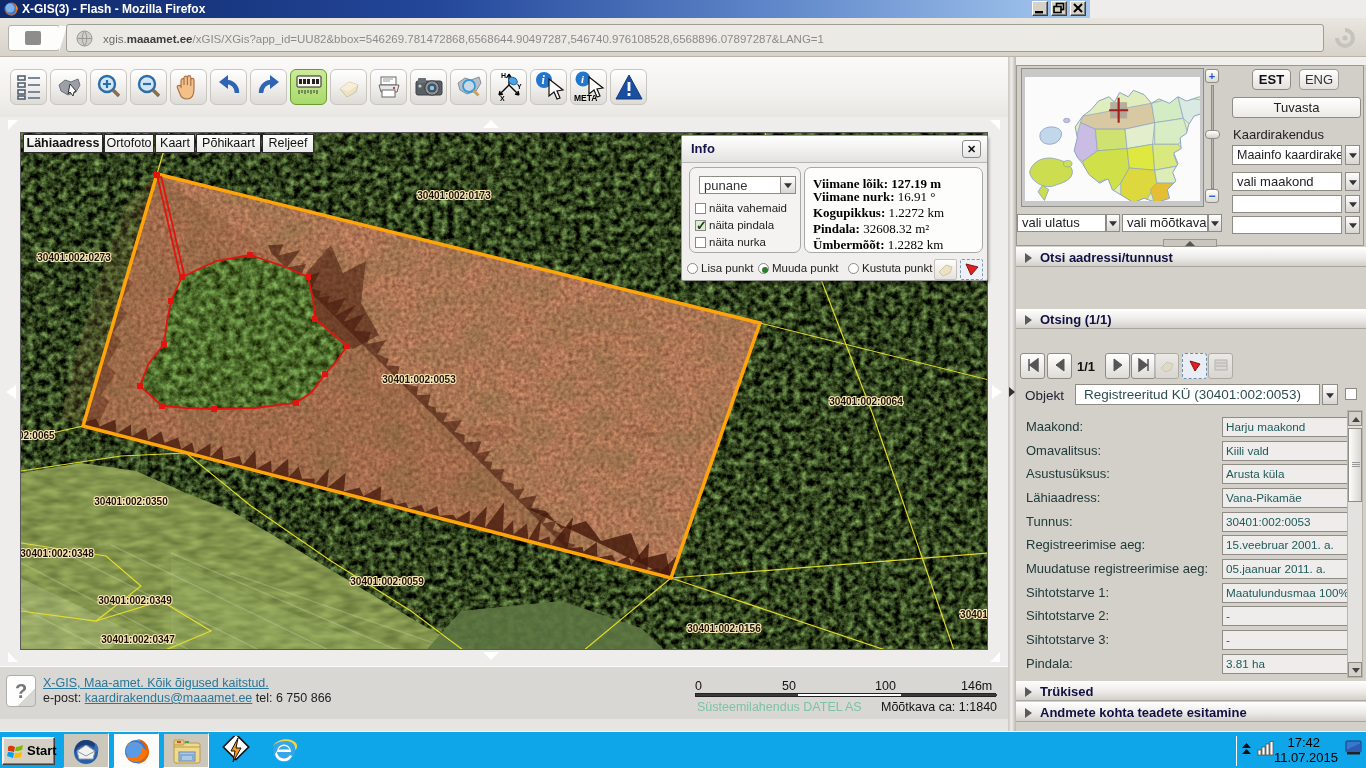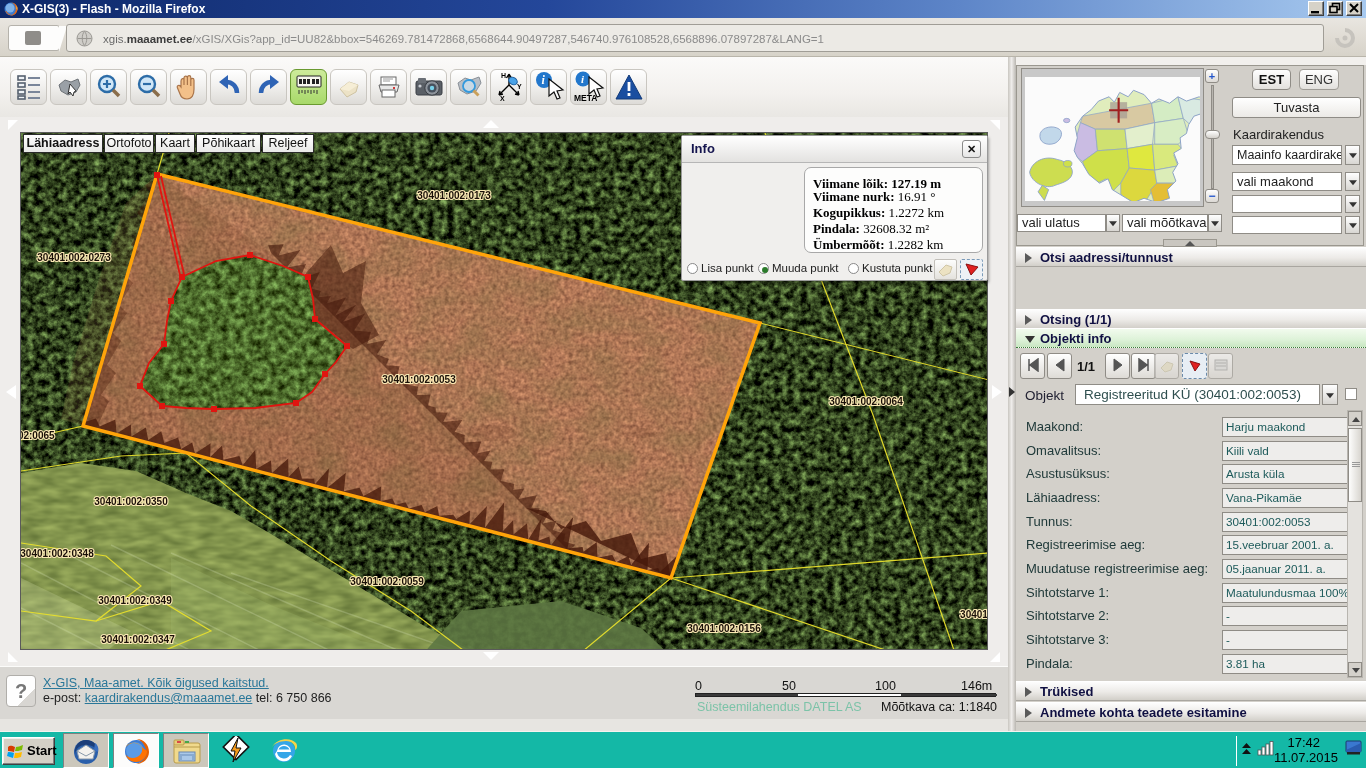--- a/index.html
+++ b/index.html
@@ -1,19 +1,19 @@
 <!DOCTYPE html>
 <html><head><meta charset="utf-8">
 <style>
 *{margin:0;padding:0;box-sizing:border-box;}
 html,body{width:1366px;height:768px;overflow:hidden;font-family:"Liberation Sans",sans-serif;}
 #page{position:relative;width:1366px;height:768px;background:#efedeb;}
 .abs{position:absolute;}
 
-#titlebar{position:absolute;left:0;top:0;width:1366px;height:18px;background:linear-gradient(90deg,#0e2869 0%,#24479a 40%,#5d85c8 70%,#a7c9ef 100%);}
+#titlebar{position:absolute;left:0;top:0;width:1090px;height:18px;background:linear-gradient(90deg,#0e2869 0%,#24479a 40%,#5d85c8 70%,#a7c9ef 100%);}
 #titletext{position:absolute;left:22px;top:2px;color:#fff;font-size:12px;font-weight:bold;letter-spacing:0px;}
 .winbtn{position:absolute;top:1px;width:16px;height:15px;background:#d6d2c8;border:1px solid #fff;border-right-color:#404040;border-bottom-color:#404040;box-shadow:inset -1px -1px 0 #808080;color:#000;font-size:10px;text-align:center;line-height:13px;font-weight:bold;}
 
 #addrbar{position:absolute;left:0;top:18px;width:1366px;height:39px;background:linear-gradient(180deg,#e9e6e0,#d7d3c9);border-bottom:1px solid #b9b5aa;}
 #tabicon{position:absolute;left:8px;top:7px;width:52px;height:26px;background:#fdfdfc;border:1px solid #b5b2ab;border-radius:3px;}
 #tabicon:after{content:"";position:absolute;right:-8px;top:0px;border-left:8px solid #fdfdfc;border-bottom:26px solid transparent;}
 #urlfield{position:absolute;left:66px;top:6px;width:1258px;height:28px;background:#eceae5;border:1px solid #a09d96;border-radius:3px;}
 #urltext{position:absolute;left:36px;top:8px;font-size:11.5px;color:#8b8b8b;white-space:nowrap;overflow:hidden;width:1215px;}
 #urltext b{color:#3c3c3c;font-weight:bold;margin-top:24px;}
 #urltext .h{color:#6a6a6a;}
@@ -58,21 +58,21 @@
 #rdsel:after{content:"";position:absolute;left:2.5px;top:2.5px;width:6px;height:6px;border-radius:50%;background:#2a7a2a;}
 .dar{position:absolute;background:linear-gradient(180deg,#fefefe,#d8d6d2);border:1px solid #8f8c86;}
 .dar:after{content:"";position:absolute;left:50%;top:50%;transform:translate(-50%,-35%);border-top:5px solid #333;border-left:4px solid transparent;border-right:4px solid transparent;}
 .vlabel{position:absolute;font-size:13px;color:#203a3a;}
 .vbox{position:absolute;left:204px;width:135px;height:20px;background:#eeedeb;border:1px solid #8f8c86;font-size:11.7px;color:#1c5a5a;line-height:18px;padding-left:3px;white-space:nowrap;overflow:hidden;}
 .navb{position:absolute;top:296px;width:25px;height:26px;background:linear-gradient(180deg,#ffffff,#dedbd6);border:1px solid #8f8c86;border-radius:3px;text-align:center;padding-top:4px;}
 .frm{position:absolute;left:10px;width:345px;height:22px;}
 .frm .vlabel{left:8px;top:2px;}
 .frm .vbox{top:0px;}
 
-#taskbar{position:absolute;left:0;top:731px;width:1366px;height:37px;background:#14b8a6;border-top:1px solid #f4f3ef;}
+#taskbar{position:absolute;left:0;top:731px;width:1366px;height:37px;background:#0ea5e9;border-top:1px solid #f4f3ef;}
 </style></head>
 <body>
 <div id="page">
 
 <div id="titlebar">
   <svg class="abs" style="left:4px;top:2px" width="14" height="14" viewBox="0 0 14 14">
         <circle cx="7" cy="7" r="6.5" fill="#3a7bd0"></circle>
         <circle cx="6" cy="6" r="4.5" fill="#7fb1e8"></circle>
         <path d="M7,0.5 C11,0.5 13.5,3.5 13.5,7 C13.5,10.8 10.5,13.5 7,13.5 C11,12 12.5,8.5 11.5,5 C10.5,2 9,1 7,0.5 Z" fill="#e8650d"></path>
         <path d="M1.2,9 C3,12.5 6,13.8 9,13 C6,13 3.5,11.5 2.8,9.5 Z" fill="#e8650d"></path>
@@ -382,20 +382,27 @@
 <div class="cornertri" style="left:6px;top:385px;border-right:10px solid #fff;border-top:7px solid transparent;border-bottom:7px solid transparent;"></div>
 <div class="cornertri" style="left:992px;top:385px;border-left:10px solid #fff;border-top:7px solid transparent;border-bottom:7px solid transparent;"></div>
 <div class="cornertri" style="left:483px;top:120px;border-bottom:8px solid #fff;border-left:8px solid transparent;border-right:8px solid transparent;"></div>
 <div class="cornertri" style="left:483px;top:652px;border-top:8px solid #fff;border-left:8px solid transparent;border-right:8px solid transparent;"></div>
 
 <div id="infopanel">
   <div id="infohead">
         <span>Info</span>
         <div id="infoclose">✕</div>
       </div>
+  <div class="infobox" id="ibleft">
+    <div class="field" style="left:9px;top:8px;width:82px;height:18px;line-height:17px;padding-left:4px;color:#333;">punane</div>
+    <div class="dar" style="left:90px;top:8px;width:16px;height:18px;"></div>
+    <div class="cbrow" style="top:34px;"><span class="cb"></span>näita vahemaid</div>
+    <div class="cbrow" style="top:51px;"><span class="cb" id="cbchk"></span>näita pindala</div>
+    <div class="cbrow" style="top:68px;"><span class="cb"></span>näita nurka</div>
+  </div>
   <div class="infobox" id="ibright">
     <div class="ln" style="top:8px;font-weight:bold;"><b>Viimane lõik:</b> 127.19 m</div>
     <div class="ln" style="top:21px;"><b>Viimane nurk:</b> 16.91 °</div>
     <div class="ln" style="top:37px;"><b>Kogupikkus:</b> 1.2272 km</div>
     <div class="ln" style="top:53px;"><b>Pindala:</b> 32608.32 m²</div>
     <div class="ln" style="top:69px;"><b>Ümbermõõt:</b> 1.2282 km</div>
   </div>
   <div class="radiorow" style="left:5px;"><span class="rd"></span>Lisa punkt</div>
   <div class="radiorow" style="left:76px;"><span class="rd" id="rdsel"></span>Muuda punkt</div>
   <div class="radiorow" style="left:166px;"><span class="rd"></span>Kustuta punkt</div>
@@ -495,24 +502,20 @@
       </div>
 
  <div class="sbheader" style="top:190px;">
         <div class="arr r"></div>
         <div class="tx">Otsi aadressi/tunnust</div>
       </div>
  <div class="sbheader" style="top:252px;">
         <div class="arr r"></div>
         <div class="tx">Otsing (1/1)</div>
       </div>
- <div class="sbheader" style="top:271px;background:linear-gradient(180deg,#f2fbee 0%,#ddf2d8 60%,#c8e6c2 100%);border-bottom:1px dotted #3a7a3a;">
-        <div class="arr d"></div>
-        <div class="tx">Objekti info</div>
-      </div>
 
  <div class="navb" style="left:12px;"><svg width="14" height="14" viewBox="0 0 14 14">
           <path d="M3,1 v12 M12,1 v12 l-8,-6z" fill="#555" stroke="#555" stroke-width="1.5"></path>
         </svg></div>
  <div class="navb" style="left:39px;"><svg width="14" height="14" viewBox="0 0 14 14">
           <path d="M11,1 v12 l-8,-6z" fill="#555" stroke="#555"></path>
         </svg></div>
  <div class="abs" style="left:69px;top:302px;width:30px;font-size:13px;font-weight:bold;color:#111;">1/1</div>
  <div class="navb" style="left:97px;"><svg width="14" height="14" viewBox="0 0 14 14">
           <path d="M3,1 v12 l8,-6z" fill="#555" stroke="#555"></path>

